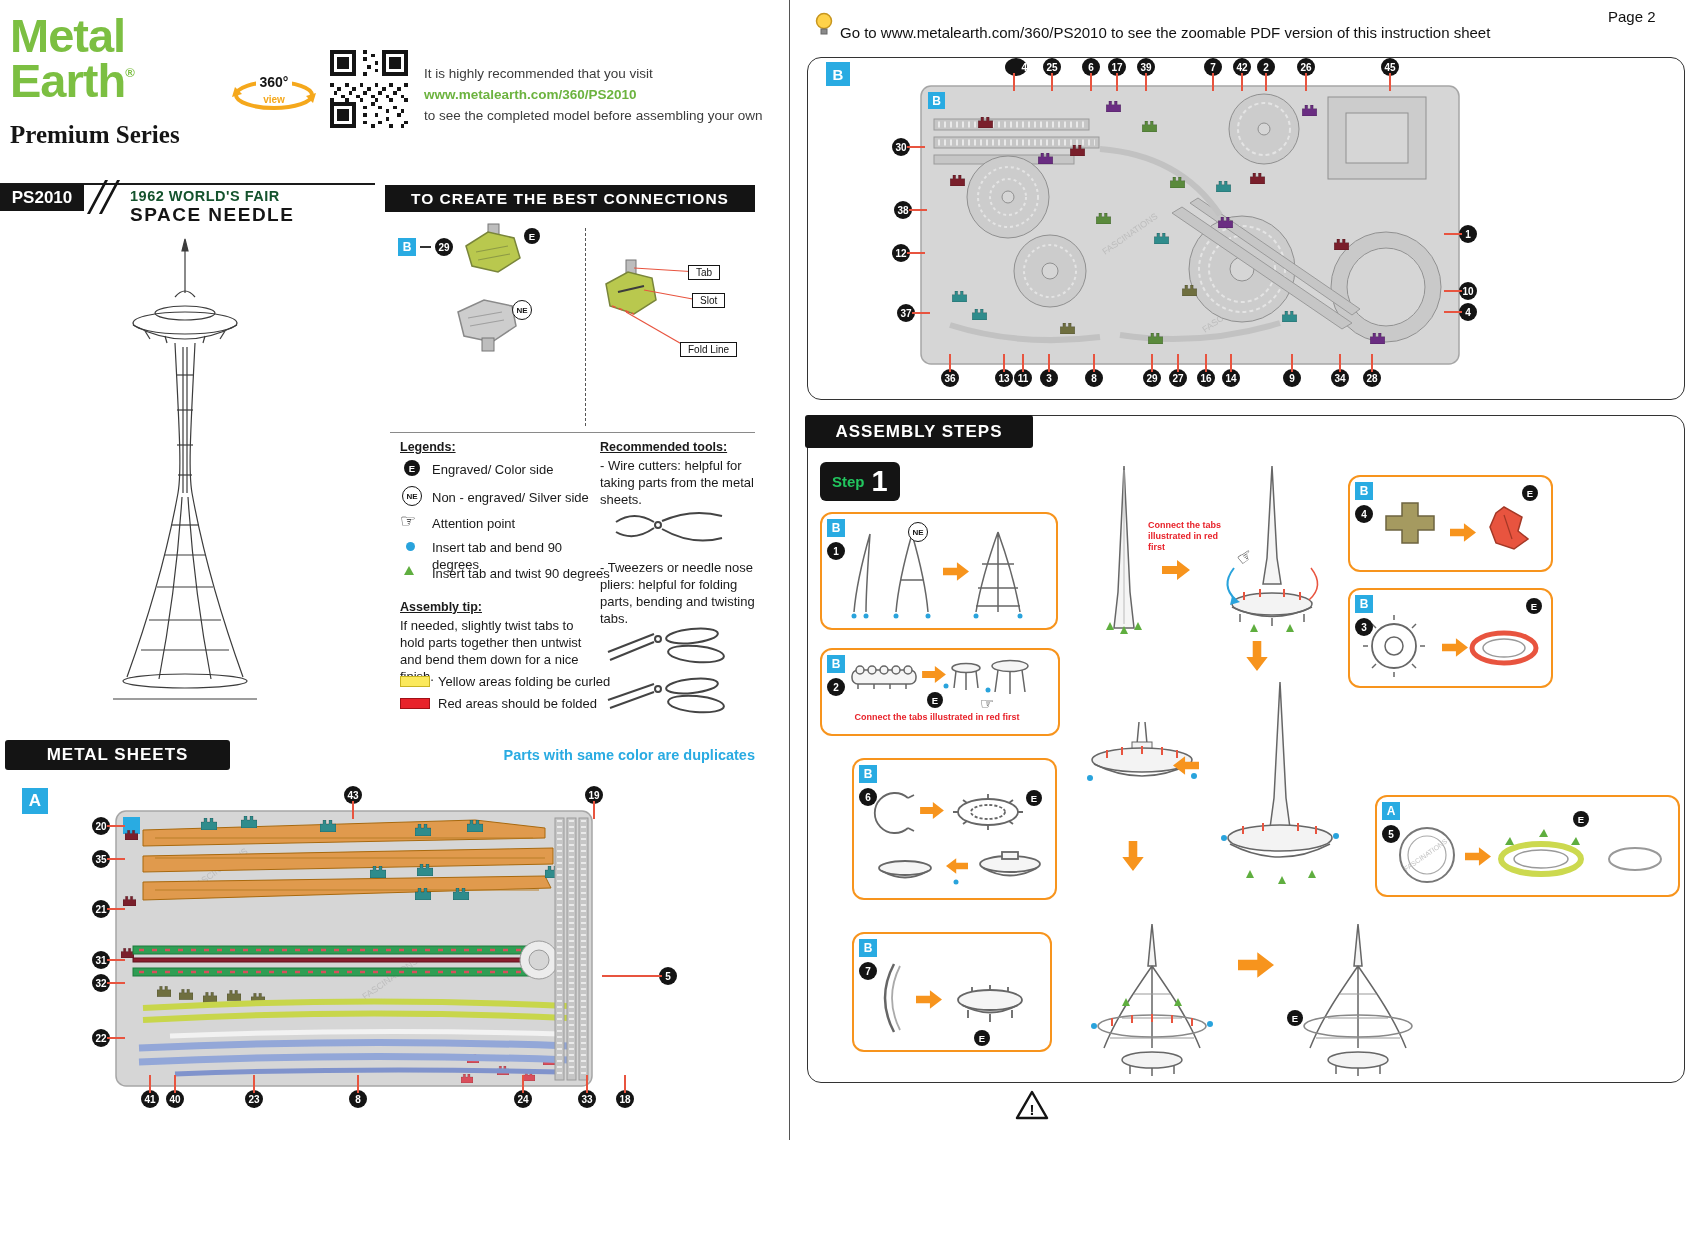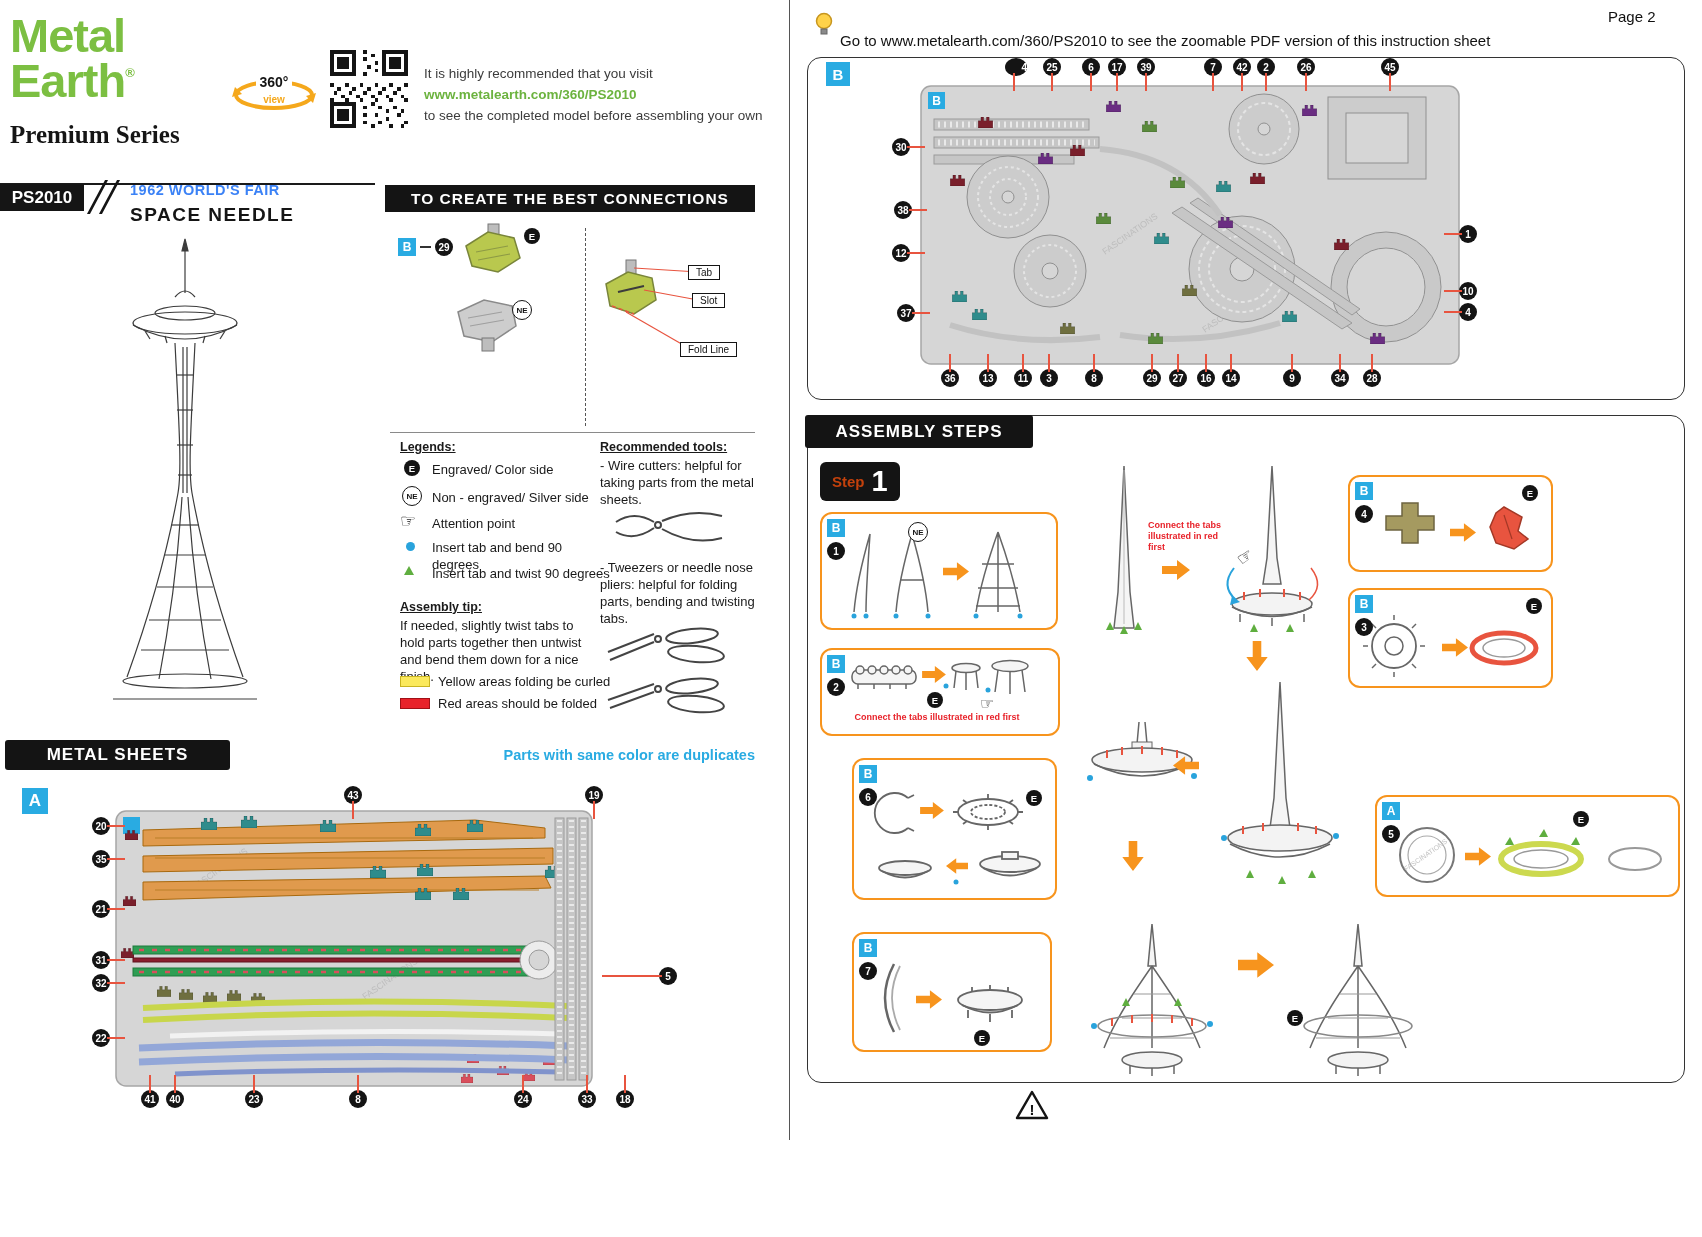--- a/index.html
+++ b/index.html
@@ -129,21 +129,21 @@
   <div class="abs" style="left:424px;top:64px;font-size:13.5px;color:#3c3c3c;line-height:1.55;">
     <div>It is highly recommended that you visit</div>
     <div style="color:#6CB33F;font-weight:bold;">www.metalearth.com/360/PS2010</div>
     <div>to see the completed model before assembling your own</div>
   </div>
 
   <div class="abs" style="left:0;top:183px;width:375px;border-top:2px solid #1a1a1a;"></div>
   <div class="abs" style="left:0;top:184px;width:84px;height:27px;background:#151515;color:#fff;font-weight:bold;font-size:17px;display:flex;align-items:center;justify-content:center;">PS2010</div>
   <div class="abs" style="left:96px;top:180px;width:3px;height:34px;background:#151515;transform:skewX(-28deg);"></div>
   <div class="abs" style="left:108px;top:180px;width:3px;height:34px;background:#151515;transform:skewX(-28deg);"></div>
-  <div class="abs" style="left:130px;top:182px;color:#3b82f6;font-weight:bold;font-size:14.5px;letter-spacing:0.5px;">1962 WORLD'S FAIR</div>
+  <div class="abs" style="left:130px;top:188px;color:#14532d;font-weight:bold;font-size:14.5px;letter-spacing:0.5px;">1962 WORLD'S FAIR</div>
   <div class="abs" style="left:130px;top:204px;color:#151515;font-weight:bold;font-size:19px;letter-spacing:1.5px;">SPACE NEEDLE</div>
 
   <svg class="abs" style="left:105px;top:235px;" width="160" height="475" viewBox="0 0 160 475" fill="none" stroke="#3c3c3c" stroke-width="1.2">
     <line x1="80" y1="8" x2="80" y2="58"></line>
       <polygon points="80,4 77,16 83,16" fill="#3c3c3c"></polygon>
     <path d="M70,62 Q80,50 90,62"></path>
     <ellipse cx="80" cy="78" rx="30" ry="7"></ellipse>
     <ellipse cx="80" cy="88" rx="52" ry="11"></ellipse>
     <path d="M28,90 Q80,118 132,90"></path>
     <line x1="40" y1="96" x2="45" y2="104"></line>
@@ -331,21 +331,21 @@
 
   <div class="abs" style="left:789px;top:0;height:1140px;border-left:1.5px solid #555;"></div>
 
   <div class="rp">
 
     <div class="abs" style="left:818px;top:8px;font-size:15px;">Page 2</div>
     <svg class="abs" style="left:24px;top:12px;" width="20" height="26" viewBox="0 0 20 26">
       <circle cx="10" cy="9" r="7.5" fill="#FFD24A" stroke="#C8961E" stroke-width="1.5"></circle>
       <rect x="7" y="17" width="6" height="5" fill="#8a8a8a" stroke="#666"></rect>
     </svg>
-    <div class="abs" style="left:50px;top:32px;font-size:15px;color:#111;">Go to www.metalearth.com/360/PS2010 to see the zoomable PDF version of this instruction sheet</div>
+    <div class="abs" style="left:50px;top:24px;font-size:15px;color:#111;">Go to www.metalearth.com/360/PS2010 to see the zoomable PDF version of this instruction sheet</div>
 
     <div class="bigbox" style="left:17px;top:57px;width:878px;height:343px;"></div>
     <div class="sq" style="left:36px;top:62px;">B</div>
 
     <svg class="abs" style="left:130px;top:85px;" width="540" height="280" viewBox="0 0 540 280">
       <rect x="1" y="1" width="538" height="278" rx="10" fill="#d6d6d6" stroke="#a6a6a6" stroke-width="1.5"></rect>
       <rect x="8" y="7" width="17" height="17" fill="#29ABE2"></rect>
       <text x="16.5" y="20" text-anchor="middle" font-size="12" font-weight="bold" fill="#fff">B</text>
       <text x="430" y="62" transform="rotate(-35 430 62)" fill="#bdbdbd" font-size="9">FASCINATIONS</text>
       <text x="185" y="170" transform="rotate(-35 185 170)" fill="#bdbdbd" font-size="9">FASCINATIONS</text>
@@ -412,40 +412,40 @@
     <div class="co ln-d" style="left:414px;top:58px;">7</div>
     <div class="co ln-d" style="left:443px;top:58px;text-align:center;">42</div>
     <div class="co ln-d" style="left:467px;top:58px;">2</div>
     <div class="co ln-d" style="left:507px;top:58px;">26</div>
     <div class="co ln-d" style="left:591px;top:58px;">45</div>
     <div class="co ln-r" style="left:102px;top:138px;">30</div>
     <div class="co ln-r" style="left:104px;top:201px;">38</div>
     <div class="co ln-r" style="left:102px;top:244px;">12</div>
     <div class="co ln-r" style="left:107px;top:304px;">37</div>
     <div class="co ln-u" style="left:151px;top:369px;">36</div>
-    <div class="co ln-u" style="left:189px;top:369px;text-align:center;">13</div>
+    <div class="co ln-u" style="left:205px;top:369px;text-align:center;">13</div>
     <div class="co ln-u" style="left:224px;top:369px;">11</div>
     <div class="co ln-u" style="left:250px;top:369px;">3</div>
     <div class="co ln-u" style="left:295px;top:369px;">8</div>
     <div class="co ln-u" style="left:353px;top:369px;">29</div>
     <div class="co ln-u" style="left:379px;top:369px;">27</div>
     <div class="co ln-u" style="left:407px;top:369px;">16</div>
     <div class="co ln-u" style="left:432px;top:369px;">14</div>
     <div class="co ln-u" style="left:493px;top:369px;">9</div>
     <div class="co ln-u" style="left:541px;top:369px;">34</div>
     <div class="co ln-u" style="left:573px;top:369px;">28</div>
     <div class="co ln-l" style="left:669px;top:225px;">1</div>
     <div class="co ln-l" style="left:669px;top:282px;">10</div>
     <div class="co ln-l" style="left:669px;top:303px;">4</div>
 
     <div class="bigbox" style="left:17px;top:415px;width:878px;height:668px;"></div>
     <div class="abs hdr" style="left:15px;top:415px;width:228px;height:33px;font-size:17px;border-radius:3px;">ASSEMBLY STEPS</div>
 
     <div class="abs" style="left:30px;top:462px;background:#141414;border-radius:6px;padding:3px 12px;display:flex;align-items:center;gap:7px;">
-      <span style="color:#c2410c;font-weight:bold;font-size:15px;">Step</span>
+      <span style="color:#22c55e;font-weight:bold;font-size:15px;">Step</span>
       <span style="color:#fff;font-weight:bold;font-size:29px;">1</span>
     </div>
 
     <div class="panel" style="left:30px;top:512px;width:238px;height:118px;">
       <div class="sq small" style="left:5px;top:5px;">B</div>
       <div class="co" style="left:5px;top:28px;">1</div>
       <svg class="abs" style="left:26px;top:6px;" width="206" height="106" viewBox="0 0 206 106" fill="none" stroke="#666" stroke-width="1.5">
         <path d="M22,14 C14,42 8,68 6,92 M22,14 C20,44 18,70 18,92"></path>
         <circle cx="6" cy="96" r="2.5" fill="#29A3DC" stroke="none"></circle>
           <circle cx="18" cy="96" r="2.5" fill="#29A3DC" stroke="none"></circle>

